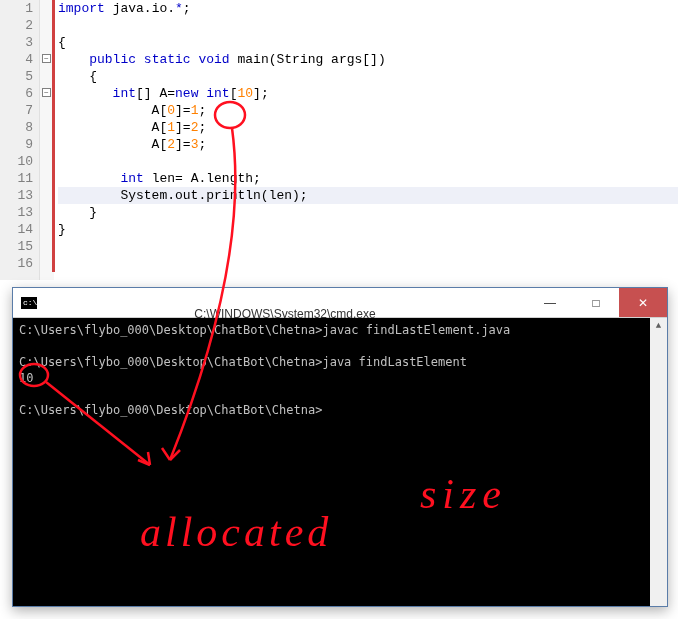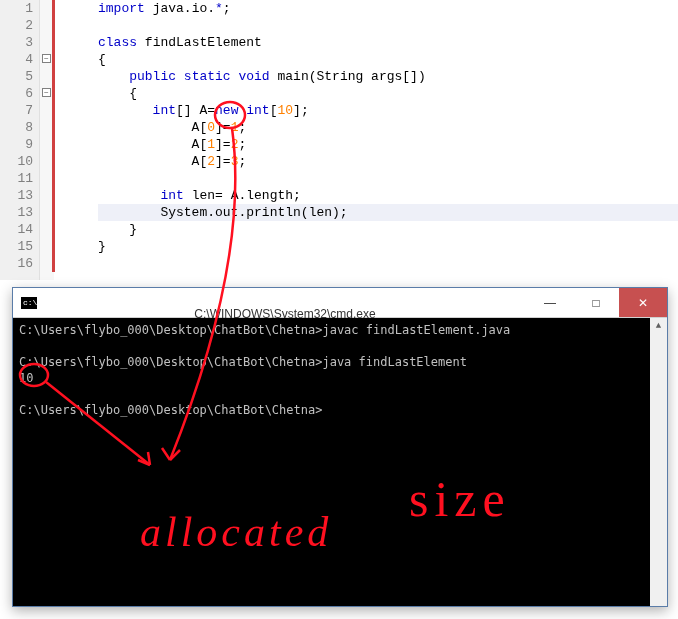--- a/index.html
+++ b/index.html
@@ -41,21 +41,21 @@
       font-size: 8px;
       line-height: 7px;
       text-align: center;
       color: #606060;
     }
     .code {
       flex: 1;
       padding-left: 4px;
       position: relative;
     }
-    .code .line { height: 17px; line-height: 17px; white-space: pre; margin-left: 40px; }
+    .code .line { height: 17px; line-height: 17px; white-space: pre; }
     .code .line.hl { background: #eef0f8; }
     .kw { color: #0000c8; }
     .num { color: #ff8000; }
     .pkg { color: #000; }
     .change-bar {
       position: absolute;
       left: -2px;
       width: 3px;
       background: #d04040;
     }
@@ -148,23 +148,24 @@
     .annot-text1 {
       top: 470px;
       left: 140px;
       font-size: 42px;
       letter-spacing: 4px;
       font-style: italic;
       margin-top: 38px;
     }
     .annot-text2 {
       top: 470px;
-      left: 409px;
-      font-size: 50px;
+      left: 420px;
+      font-size: 42px;
       letter-spacing: 6px;
+      font-style: italic;
     }
   </style>
 </head>
 <body>
 
 <div class="editor">
   <div class="gutter" id="gutter">
       <div class="ln">1</div>
       <div class="ln">2</div>
       <div class="ln">3</div>
@@ -183,21 +184,20 @@
       <div class="ln">16</div>
     </div>
   <div class="fold-col">
     <div class="fold-mark" style="top:54px">−</div>
     <div class="fold-mark" style="top:88px">−</div>
   </div>
   <div class="code" id="code">
     <div class="change-bar" style="top:0;height:272px"></div>
   <div class="line"><span class="kw">import</span> <span class="pkg">java.io.</span><span class="kw">*</span>;</div>
       <div class="line"></div>
-      <div class="line"><span class="kw">class</span> <span class="id">findLastElement</span></div>
       <div class="line">{</div>
       <div class="line">    <span class="kw">public</span> <span class="kw">static</span> <span class="kw">void</span> <span class="id">main(String args[])</span></div>
       <div class="line">    {</div>
       <div class="line">       <span class="kw">int</span>[] A=<span class="kw">new</span> <span class="kw">int</span>[<span class="num">10</span>];</div>
       <div class="line">            A[<span class="num">0</span>]=<span class="num">1</span>;</div>
       <div class="line">            A[<span class="num">1</span>]=<span class="num">2</span>;</div>
       <div class="line">            A[<span class="num">2</span>]=<span class="num">3</span>;</div>
       <div class="line"></div>
       <div class="line">        <span class="kw">int</span> len= A.length;</div>
       <div class="line hl">        System.out.println(len);</div>

